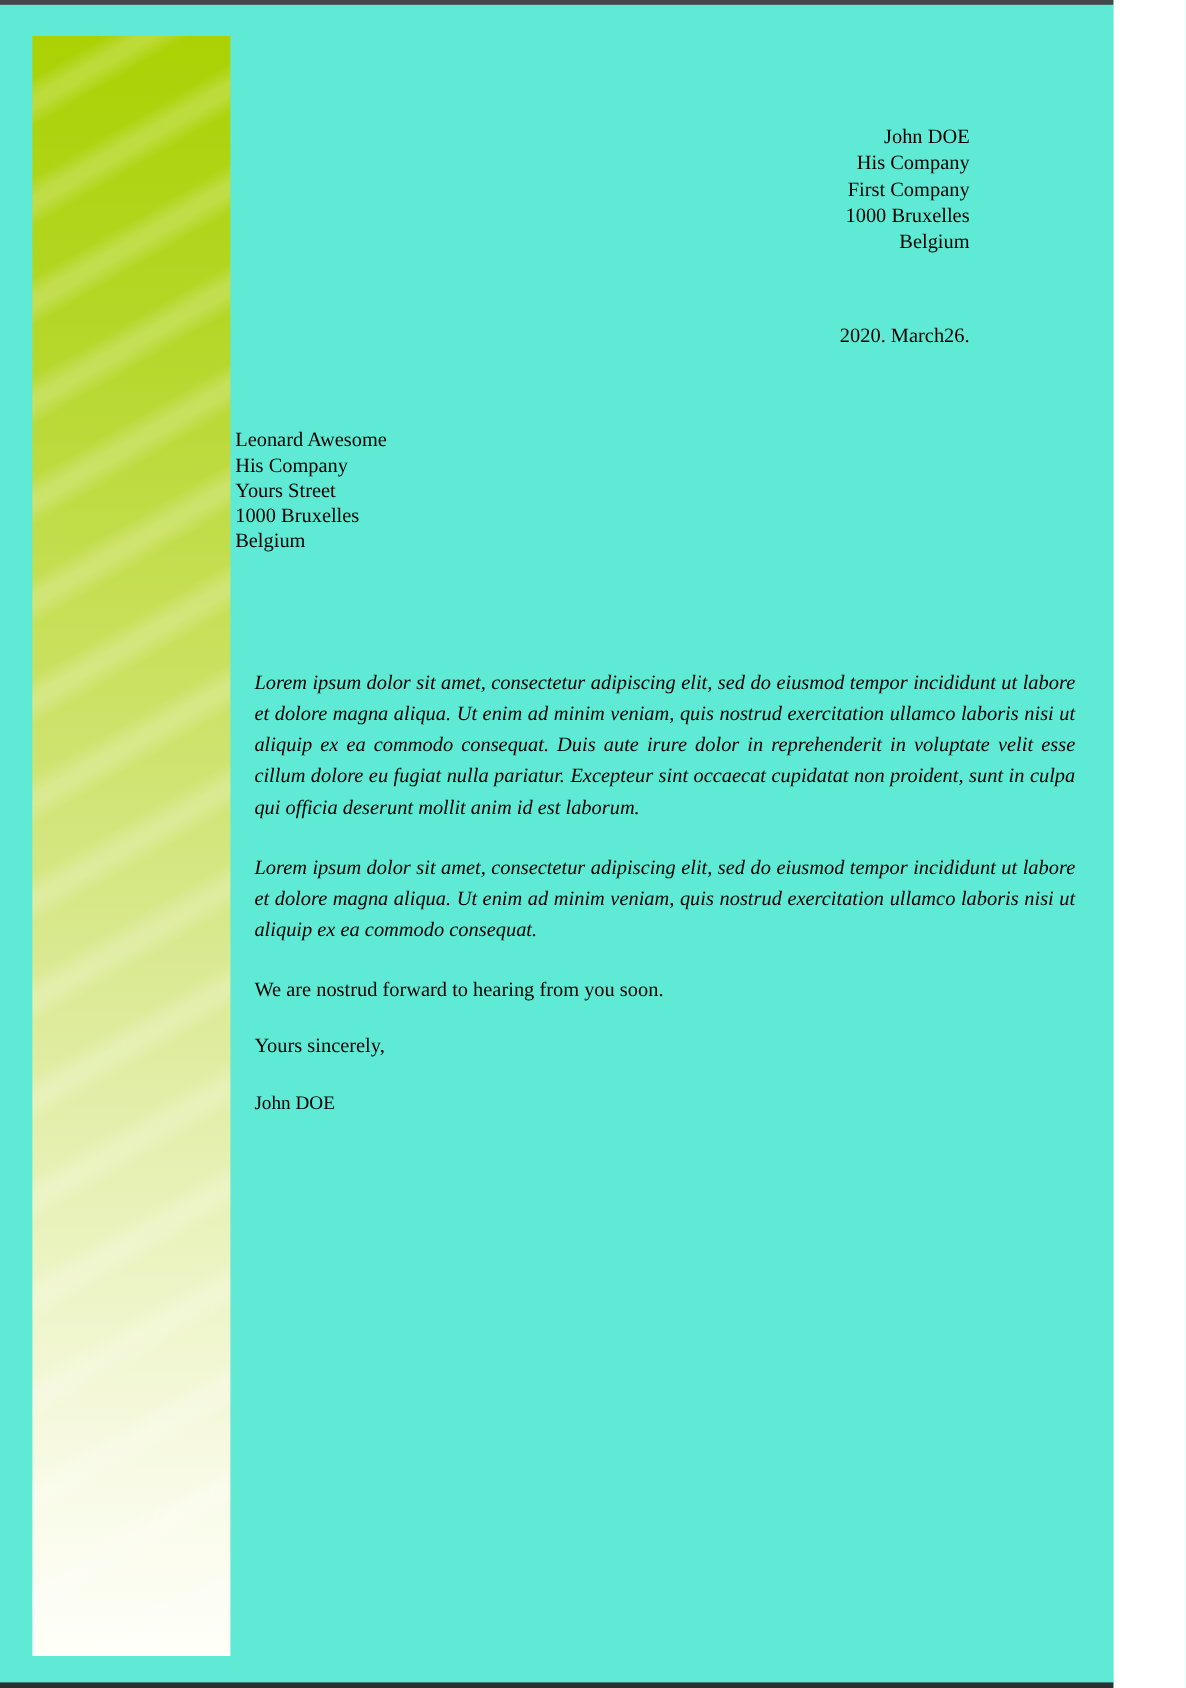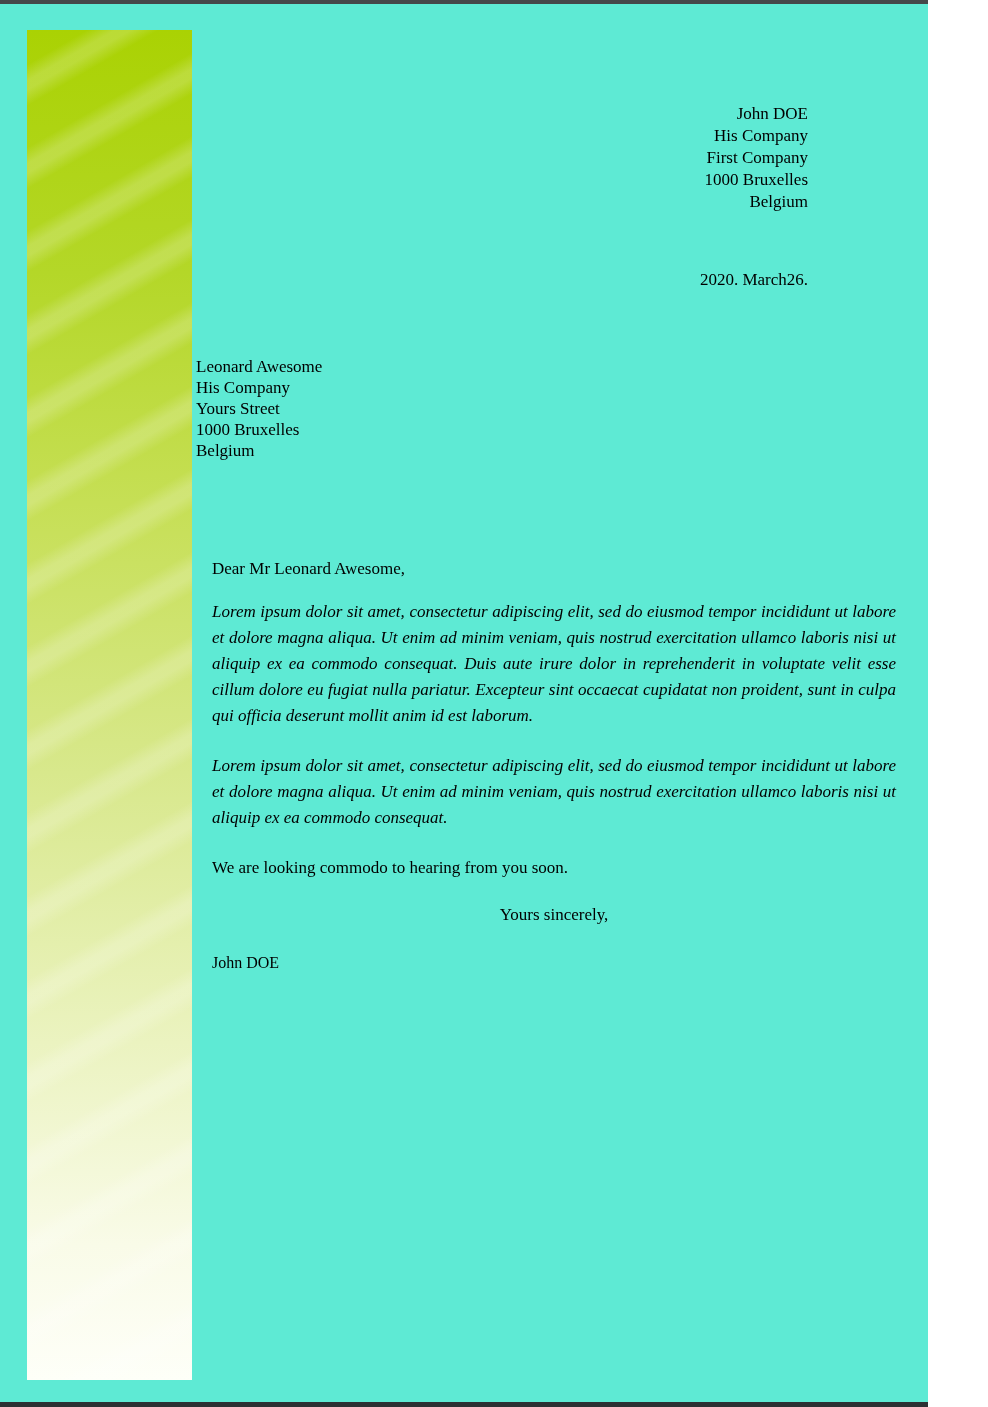--- a/index.html
+++ b/index.html
@@ -79,21 +79,21 @@
     position: absolute;
     top: 556px;
     left: 212px;
     width: 684px;
     font-size: 17px;
     line-height: 26px;
   }
   .salutation { margin-bottom: 17px; }
   .para { text-align: justify; margin-bottom: 24px; font-style: italic; }
   .closing-line { margin-bottom: 21px; }
-  .valediction { margin-bottom: 22px; text-align: center; }
+  .valediction { margin-bottom: 22px; }
   .signature { font-size: 16px; }
 </style>
 </head>
 <body>
 
 <div class="page">
 
   <div class="top-rule"></div>
 
   <div class="side-band"></div>
@@ -110,23 +110,22 @@
 
   <div class="recipient-block">
     <div>Leonard Awesome</div>
     <div>His Company</div>
     <div>Yours Street</div>
     <div>1000 Bruxelles</div>
     <div>Belgium</div>
   </div>
 
   <div class="letter-body">
-    <p class="salutation">Dear Mr Leonard Awesome,</p>
     <p class="para">Lorem ipsum dolor sit amet, consectetur adipiscing elit, sed do eiusmod tempor incididunt ut labore et dolore magna aliqua. Ut enim ad minim veniam, quis nostrud exercitation ullamco laboris nisi ut aliquip ex ea commodo consequat. Duis aute irure dolor in reprehenderit in voluptate velit esse cillum dolore eu fugiat nulla pariatur. Excepteur sint occaecat cupidatat non proident, sunt in culpa qui officia deserunt mollit anim id est laborum.</p>
     <p class="para">Lorem ipsum dolor sit amet, consectetur adipiscing elit, sed do eiusmod tempor incididunt ut labore et dolore magna aliqua. Ut enim ad minim veniam, quis nostrud exercitation ullamco laboris nisi ut aliquip ex ea commodo consequat.</p>
-    <p class="closing-line">We are looking commodo to hearing from you soon.</p>
+    <p class="closing-line">We are nostrud forward to hearing from you soon.</p>
     <p class="valediction">Yours sincerely,</p>
     <p class="signature">John DOE</p>
   </div>
 
   <div class="bottom-rule"></div>
 
 </div>
 
 </body></html>

